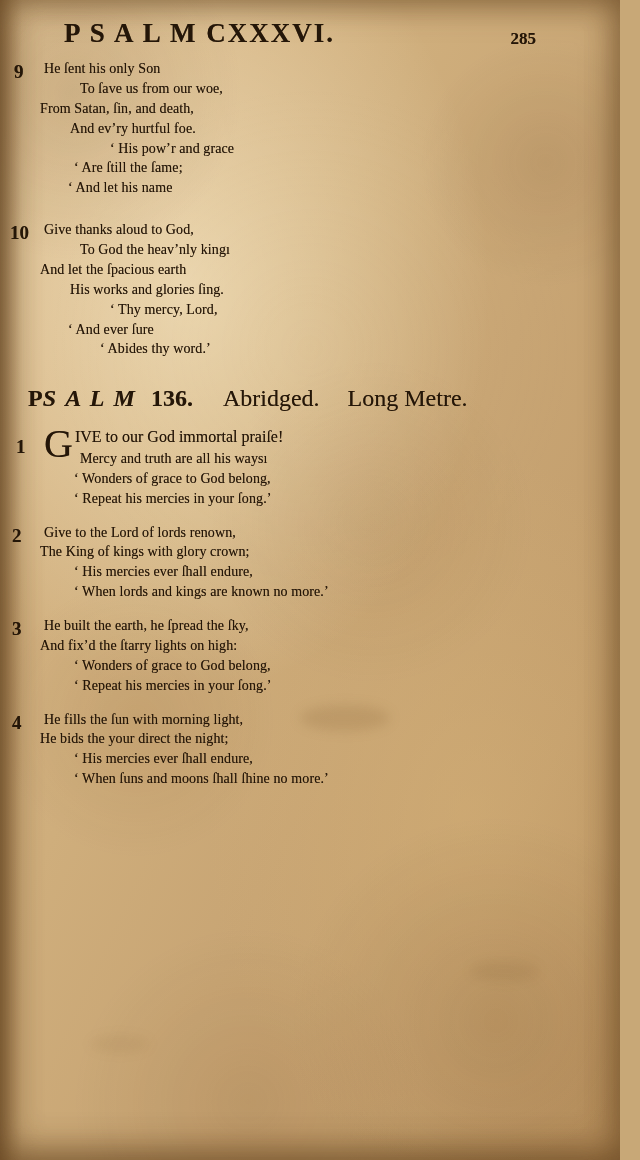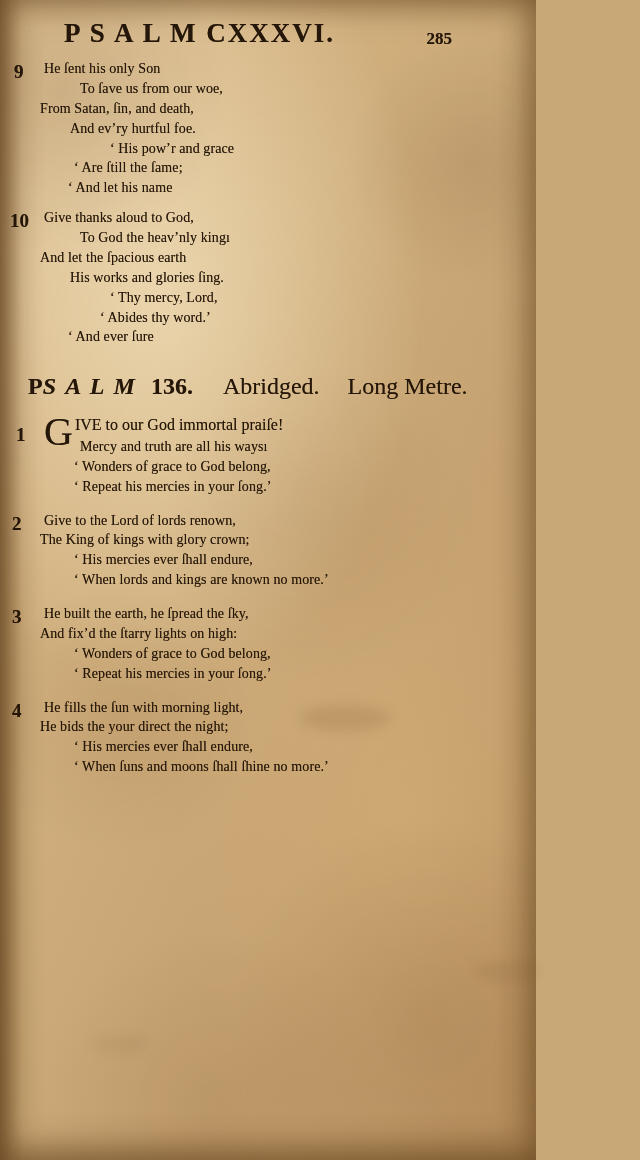--- a/index.html
+++ b/index.html
@@ -10,21 +10,21 @@
     width: 640px;
     height: 1160px;
     overflow: hidden;
     background: #c8a877;
     font-family: "Liberation Serif", serif;
   }
 
   
   #page {
     position: relative;
-    width: 536px;
+    width: 620px;
     height: 1160px;
     background:
       radial-gradient(ellipse 70% 50% at 30% 25%, rgba(255,244,214,0.55) 0%, rgba(255,244,214,0.0) 70%),
       radial-gradient(ellipse 60% 45% at 75% 70%, rgba(214,178,120,0.45) 0%, rgba(214,178,120,0.0) 70%),
       linear-gradient(115deg, #d9bb8c 0%, #d5b483 18%, #cfae7c 38%, #c8a574 58%, #c39e6c 78%, #b8905d 100%);
   }
   
   #page::before {
     content: "";
     position: absolute;
@@ -188,29 +188,29 @@
       <span class="vnum" style="top:2px;">9</span>
       <div class="line i0">He ſent his only Son</div>
       <div class="line i1">To ſave us from our woe,</div>
       <div class="line i2">From Satan, ſin, and death,</div>
       <div class="line i3">And ev’ry hurtful foe.</div>
       <div class="line q1">‘ His pow’r and grace</div>
       <div class="line q2">‘ Are ſtill the ſame;</div>
       <div class="line q3">‘ And let his name</div>
     </div>
 
-    <div class="stanza" style="margin-top:10px;">
+    <div class="stanza" style="margin-top:22px;">
       <span class="vnum" style="top:2px;left:-8px;">10</span>
       <div class="line i0">Give thanks aloud to God,</div>
       <div class="line i1">To God the heav’nly kingı</div>
       <div class="line i2">And let the ſpacious earth</div>
       <div class="line i3">His works and glories ſing.</div>
       <div class="line q1">‘ Thy mercy, Lord,</div>
+      <div class="line q3">‘ And ever ſure</div>
       <div class="line q4">‘ Abides thy word.’</div>
-      <div class="line q3">‘ And ever ſure</div>
     </div>
 
     <div class="psalm-head">
       <span style="font-weight:600;">P</span>
       <span class="ps-word">S A L M</span>
       <span class="ps-num">136.</span>
       <span class="ps-abridged">Abridged.</span>
       <span class="ps-metre">Long Metre.</span>
     </div>
 

